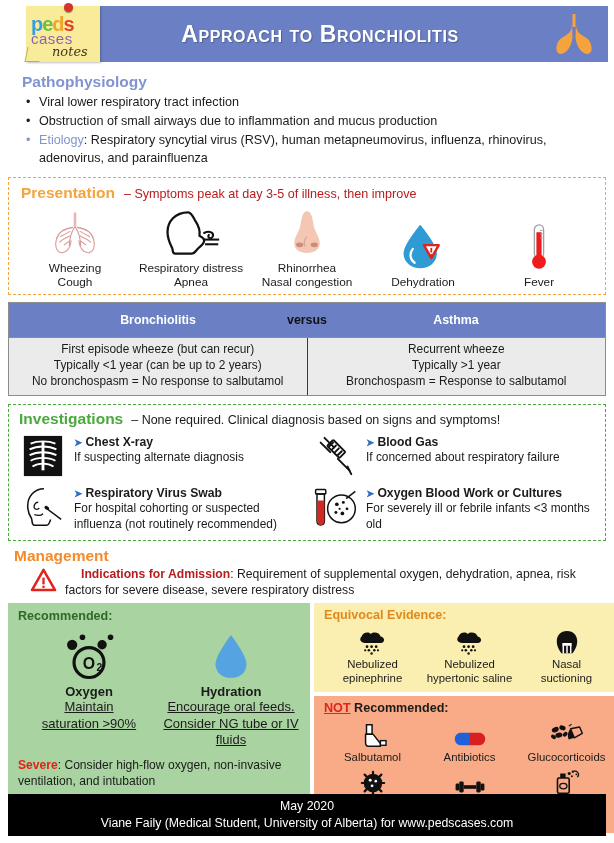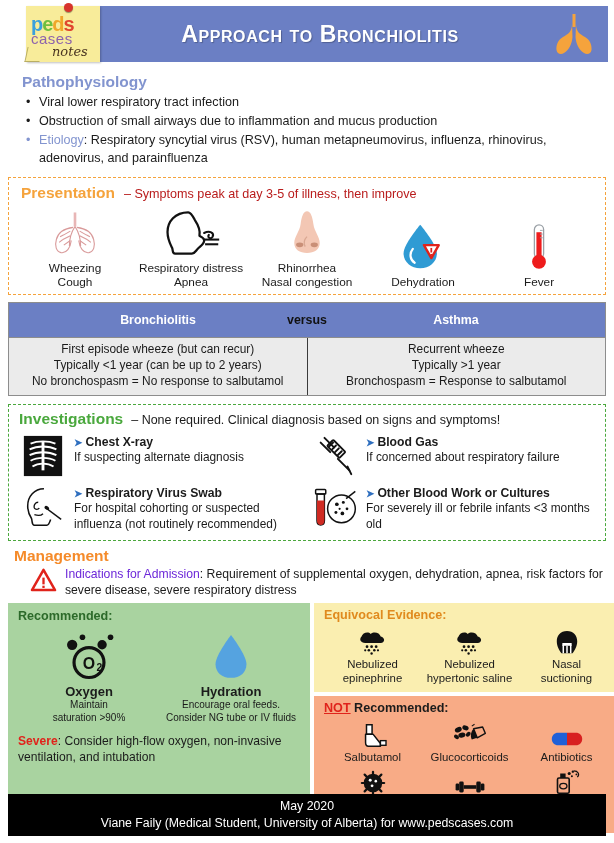--- a/index.html
+++ b/index.html
@@ -109,40 +109,40 @@
   .inv-title{font-size:12.2px;font-weight:bold;margin-bottom:1px;}
   .arrow{color:#2f6fbf;font-size:10px;margin-right:3px;}
   .inv-sub{font-size:11.9px;line-height:1.3;}
 
   
   .mgmt{margin:6px 8px 0 14px;}
   .mgmt h2{margin:0 0 1px 0;color:#f58b2a;font-size:15.5px;font-weight:bold;}
   .adm{display:flex;gap:7px;padding-left:16px;}
   .adm-ic{width:28px;min-width:28px;padding-top:2px;}
   .adm-txt{font-size:12.2px;line-height:1.32;}
-  .adm-lbl{color:#6d28d9;font-weight:normal;}
+  .adm-lbl{color:#b91c1c;font-weight:bold;margin-left:16px;}
 
   
   .panels{display:flex;margin:5px 8px 0 8px;gap:4px;}
   .p-left{width:302px;background:#a9d3a0;padding:6px 8px 7px 10px;box-sizing:border-box;}
   .p-right{flex:1;display:flex;flex-direction:column;gap:4px;}
   .p-eq{background:#faeeb0;padding:5px 6px 6px 10px;box-sizing:border-box;}
   .p-no{background:#f8ab86;padding:5px 6px 7px 10px;box-sizing:border-box;flex:1;}
 
   .p-title{font-size:12.6px;font-weight:bold;margin-bottom:2px;}
   .p-title.rec{color:#2c6a2a;}
   .p-title.eq{color:#e08a1e;}
   .p-title.no{color:#1b1b1b;}
   .p-title.no u{color:#e0231b;text-decoration:underline;}
 
   .rec-row{display:flex;justify-content:space-around;padding:4px 0 0 0;}
   .rec-item{display:flex;flex-direction:column;align-items:center;width:145px;}
   .rec-ic{height:52px;display:flex;align-items:flex-end;justify-content:center;}
   .rec-name{font-size:13px;font-weight:bold;margin-top:3px;}
-  .rec-sub{font-size:10px;text-align:center;line-height:1.25;}
+  .rec-sub{font-size:13px;text-align:center;line-height:1.25;text-decoration:underline;}
   .severe{font-size:12.1px;line-height:1.34;margin-top:9px;}
   .severe b{color:#e0231b;}
 
   .icon-row{display:flex;justify-content:space-around;padding-top:2px;}
   .icon-cell{display:flex;flex-direction:column;align-items:center;width:97px;}
   .icon-box{height:30px;display:flex;align-items:flex-end;justify-content:center;}
   .icon-lbl{font-size:11.4px;text-align:center;line-height:1.2;margin-top:2px;}
 
   
   .footer{
@@ -398,21 +398,21 @@
               <circle cx="27" cy="29" r="1.6"></circle>
                 <circle cx="34" cy="30" r="2"></circle>
               <circle cx="39" cy="25" r="1.5"></circle>
                 <circle cx="31" cy="25" r="1.2"></circle>
             </g>
             <line x1="38" y1="14" x2="48" y2="6" stroke="#111" stroke-width="1.6"></line>
           </svg>
         </div>
         <div class="inv-txt">
           <div class="inv-title">
-            <span class="arrow">➤</span><span>Other Blood Work or Cultures</span>
+            <span class="arrow">➤</span><span>Oxygen Blood Work or Cultures</span>
           </div>
           <div class="inv-sub">For severely ill or febrile infants &lt;3 months old</div>
         </div>
       </div>
 
     </div>
   </div>
 
   <div class="mgmt">
     <h2>Management</h2>
@@ -556,47 +556,47 @@
                 <rect x="25" y="19" width="6" height="5" fill="#ffffff" stroke="#111" stroke-width="1.5"></rect>
               </svg>
             </div>
             <div class="icon-lbl">
               <span>Salbutamol</span>
             </div>
           </div>
 
           <div class="icon-cell">
             <div class="icon-box">
+              <svg viewBox="0 0 38 20" width="34" height="18">
+                <path d="M9 2 L19 2 L19 16 L9 16 C5 16 2 13 2 9 C2 5 5 2 9 2 Z" fill="#2060d8"></path>
+                <path d="M19 2 L29 2 C33 2 36 5 36 9 C36 13 33 16 29 16 L19 16 Z" fill="#d82020"></path>
+              </svg>
+            </div>
+            <div class="icon-lbl">
+              <span>Antibiotics</span>
+            </div>
+          </div>
+
+          <div class="icon-cell">
+            <div class="icon-box">
               <svg viewBox="0 0 40 28" width="36" height="26">
                 <g fill="#111">
                   <ellipse cx="7" cy="7" rx="4" ry="2.8" transform="rotate(-25 7 7)"></ellipse>
                   <ellipse cx="15" cy="5" rx="3.6" ry="2.6" transform="rotate(20 15 5)"></ellipse>
                   <ellipse cx="11" cy="13" rx="4" ry="2.8" transform="rotate(-15 11 13)"></ellipse>
                   <ellipse cx="5" cy="15" rx="3" ry="2.2" transform="rotate(30 5 15)"></ellipse>
                   <ellipse cx="18" cy="12" rx="3" ry="2.2" transform="rotate(-40 18 12)"></ellipse>
                 </g>
                 <path d="M24 6 L34 4 L37 11 L28 16 Z" fill="none" stroke="#111" stroke-width="1.6" stroke-linejoin="round"></path>
                 <path d="M24 6 L28 16 L22 18 C20 14 21 9 24 6 Z" fill="#111"></path>
                 <line x1="22" y1="3" x2="25" y2="1" stroke="#111" stroke-width="1.2"></line>
               </svg>
             </div>
             <div class="icon-lbl">
               <span>Glucocorticoids</span>
-            </div>
-          </div>
-
-          <div class="icon-cell">
-            <div class="icon-box">
-              <svg viewBox="0 0 38 20" width="34" height="18">
-                <path d="M9 2 L19 2 L19 16 L9 16 C5 16 2 13 2 9 C2 5 5 2 9 2 Z" fill="#2060d8"></path>
-                <path d="M19 2 L29 2 C33 2 36 5 36 9 C36 13 33 16 29 16 L19 16 Z" fill="#d82020"></path>
-              </svg>
-            </div>
-            <div class="icon-lbl">
-              <span>Antibiotics</span>
             </div>
           </div>
 
         </div>
 
         <div class="icon-row">
 
           <div class="icon-cell">
             <div class="icon-box">
               <svg viewBox="0 0 28 28" width="26" height="26">

